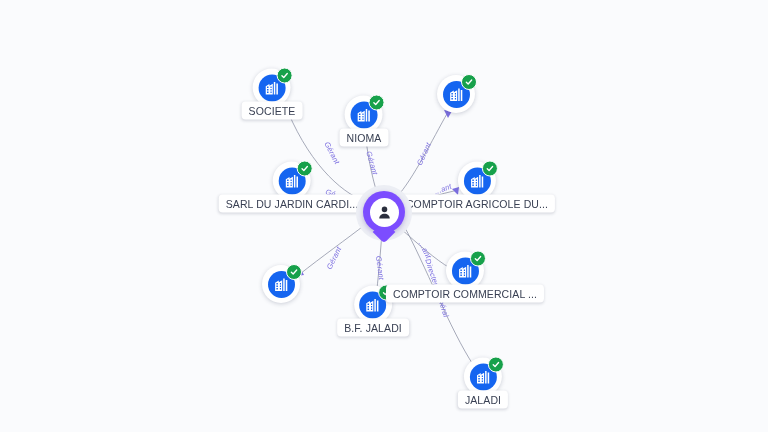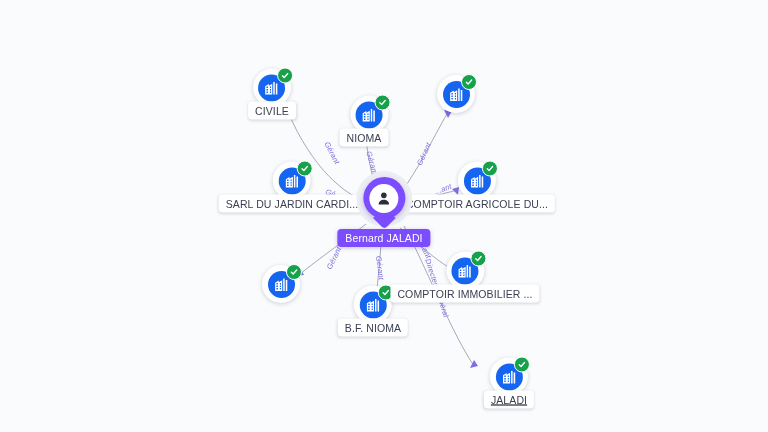--- a/index.html
+++ b/index.html
@@ -220,23 +220,23 @@
    <path d="M3 21V9.6l5.2-3.1v2.2L13 6v15H3zm1.8-1.8h2.1v-2.1H4.8v2.1zm0-3.6h2.1v-2.1H4.8v2.1zm0-3.6h2.1v-2.1H4.8v2.1zm4.9 7.2h1.6v-2.1H9.7v2.1zm0-3.6h1.6v-2.1H9.7v2.1zm0-3.6h1.6v-2.1H9.7v2.1z"></path>
    <path d="M14.4 21V3.4h2.1V21h-2.1zm3.6 0V5.6h2.2V21H18z"></path>
  </svg>
           </div>
           <div class="verified-badge">
             <svg width="8" height="8" viewBox="0 0 24 24" fill="none" stroke="#ffffff" stroke-width="4" stroke-linecap="round" stroke-linejoin="round">
     <polyline points="4,12.5 9.5,18 20,6"></polyline>
             </svg>
           </div>
         </div>
-        <div class="node-label">CIVILE</div>
-      </div>
-      <div class="node" style="left: 364px; top: 121px; align-items: flex-end;">
+        <div class="node-label">SOCIETE</div>
+      </div>
+      <div class="node" style="left: 364px; top: 121px;">
         <div class="node-disc">
           <div class="node-inner">
             <svg width="17" height="17" viewBox="0 0 24 24" fill="#ffffff">
    <path d="M3 21V9.6l5.2-3.1v2.2L13 6v15H3zm1.8-1.8h2.1v-2.1H4.8v2.1zm0-3.6h2.1v-2.1H4.8v2.1zm0-3.6h2.1v-2.1H4.8v2.1zm4.9 7.2h1.6v-2.1H9.7v2.1zm0-3.6h1.6v-2.1H9.7v2.1zm0-3.6h1.6v-2.1H9.7v2.1z"></path>
    <path d="M14.4 21V3.4h2.1V21h-2.1zm3.6 0V5.6h2.2V21H18z"></path>
  </svg>
           </div>
           <div class="verified-badge">
             <svg width="8" height="8" viewBox="0 0 24 24" fill="none" stroke="#ffffff" stroke-width="4" stroke-linecap="round" stroke-linejoin="round">
     <polyline points="4,12.5 9.5,18 20,6"></polyline>
@@ -314,39 +314,39 @@
    <path d="M3 21V9.6l5.2-3.1v2.2L13 6v15H3zm1.8-1.8h2.1v-2.1H4.8v2.1zm0-3.6h2.1v-2.1H4.8v2.1zm0-3.6h2.1v-2.1H4.8v2.1zm4.9 7.2h1.6v-2.1H9.7v2.1zm0-3.6h1.6v-2.1H9.7v2.1zm0-3.6h1.6v-2.1H9.7v2.1z"></path>
    <path d="M14.4 21V3.4h2.1V21h-2.1zm3.6 0V5.6h2.2V21H18z"></path>
  </svg>
           </div>
           <div class="verified-badge">
             <svg width="8" height="8" viewBox="0 0 24 24" fill="none" stroke="#ffffff" stroke-width="4" stroke-linecap="round" stroke-linejoin="round">
     <polyline points="4,12.5 9.5,18 20,6"></polyline>
             </svg>
           </div>
         </div>
-        <div class="node-label">B.F. NIOMA</div>
+        <div class="node-label">B.F. JALADI</div>
       </div>
       <div class="node" style="left: 465px; top: 277px;">
         <div class="node-disc">
           <div class="node-inner">
             <svg width="17" height="17" viewBox="0 0 24 24" fill="#ffffff">
    <path d="M3 21V9.6l5.2-3.1v2.2L13 6v15H3zm1.8-1.8h2.1v-2.1H4.8v2.1zm0-3.6h2.1v-2.1H4.8v2.1zm0-3.6h2.1v-2.1H4.8v2.1zm4.9 7.2h1.6v-2.1H9.7v2.1zm0-3.6h1.6v-2.1H9.7v2.1zm0-3.6h1.6v-2.1H9.7v2.1z"></path>
    <path d="M14.4 21V3.4h2.1V21h-2.1zm3.6 0V5.6h2.2V21H18z"></path>
  </svg>
           </div>
           <div class="verified-badge">
             <svg width="8" height="8" viewBox="0 0 24 24" fill="none" stroke="#ffffff" stroke-width="4" stroke-linecap="round" stroke-linejoin="round">
     <polyline points="4,12.5 9.5,18 20,6"></polyline>
             </svg>
           </div>
         </div>
-        <div class="node-label">COMPTOIR IMMOBILIER ...</div>
-      </div>
-      <div class="node" style="left: 509px; top: 383px; text-decoration: underline;">
+        <div class="node-label">COMPTOIR COMMERCIAL ...</div>
+      </div>
+      <div class="node" style="left: 483px; top: 383px;">
         <div class="node-disc">
           <div class="node-inner">
             <svg width="17" height="17" viewBox="0 0 24 24" fill="#ffffff">
    <path d="M3 21V9.6l5.2-3.1v2.2L13 6v15H3zm1.8-1.8h2.1v-2.1H4.8v2.1zm0-3.6h2.1v-2.1H4.8v2.1zm0-3.6h2.1v-2.1H4.8v2.1zm4.9 7.2h1.6v-2.1H9.7v2.1zm0-3.6h1.6v-2.1H9.7v2.1zm0-3.6h1.6v-2.1H9.7v2.1z"></path>
    <path d="M14.4 21V3.4h2.1V21h-2.1zm3.6 0V5.6h2.2V21H18z"></path>
  </svg>
           </div>
           <div class="verified-badge">
             <svg width="8" height="8" viewBox="0 0 24 24" fill="none" stroke="#ffffff" stroke-width="4" stroke-linecap="round" stroke-linejoin="round">
     <polyline points="4,12.5 9.5,18 20,6"></polyline>
@@ -360,16 +360,15 @@
   <div class="person-node" id="person-node" style="left: 384px; top: 212px;">
     <div class="person-halo"></div>
     <div class="pin">
       <div class="pin-core">
         <svg width="17" height="17" viewBox="0 0 24 24" fill="#2b2f3d">
           <circle cx="12" cy="7.6" r="3.9"></circle>
           <path d="M4.6 20.4c0-4.1 3.3-6.6 7.4-6.6s7.4 2.5 7.4 6.6z"></path>
         </svg>
       </div>
     </div>
-    <div class="person-label">Bernard JALADI</div>
   </div>
 
 </div>
 
 </body></html>

